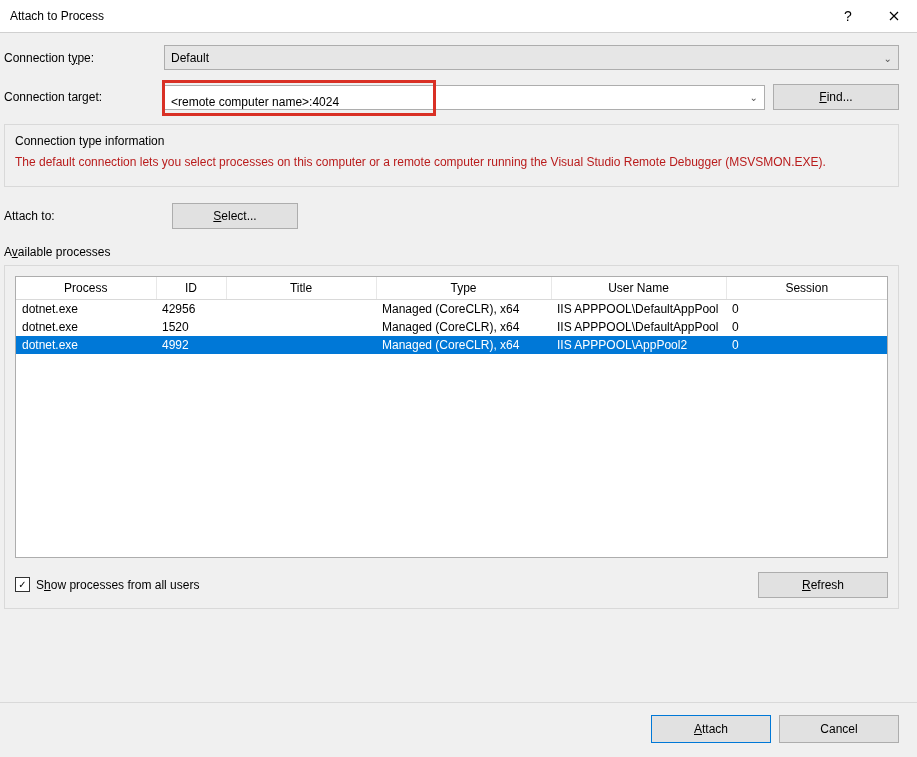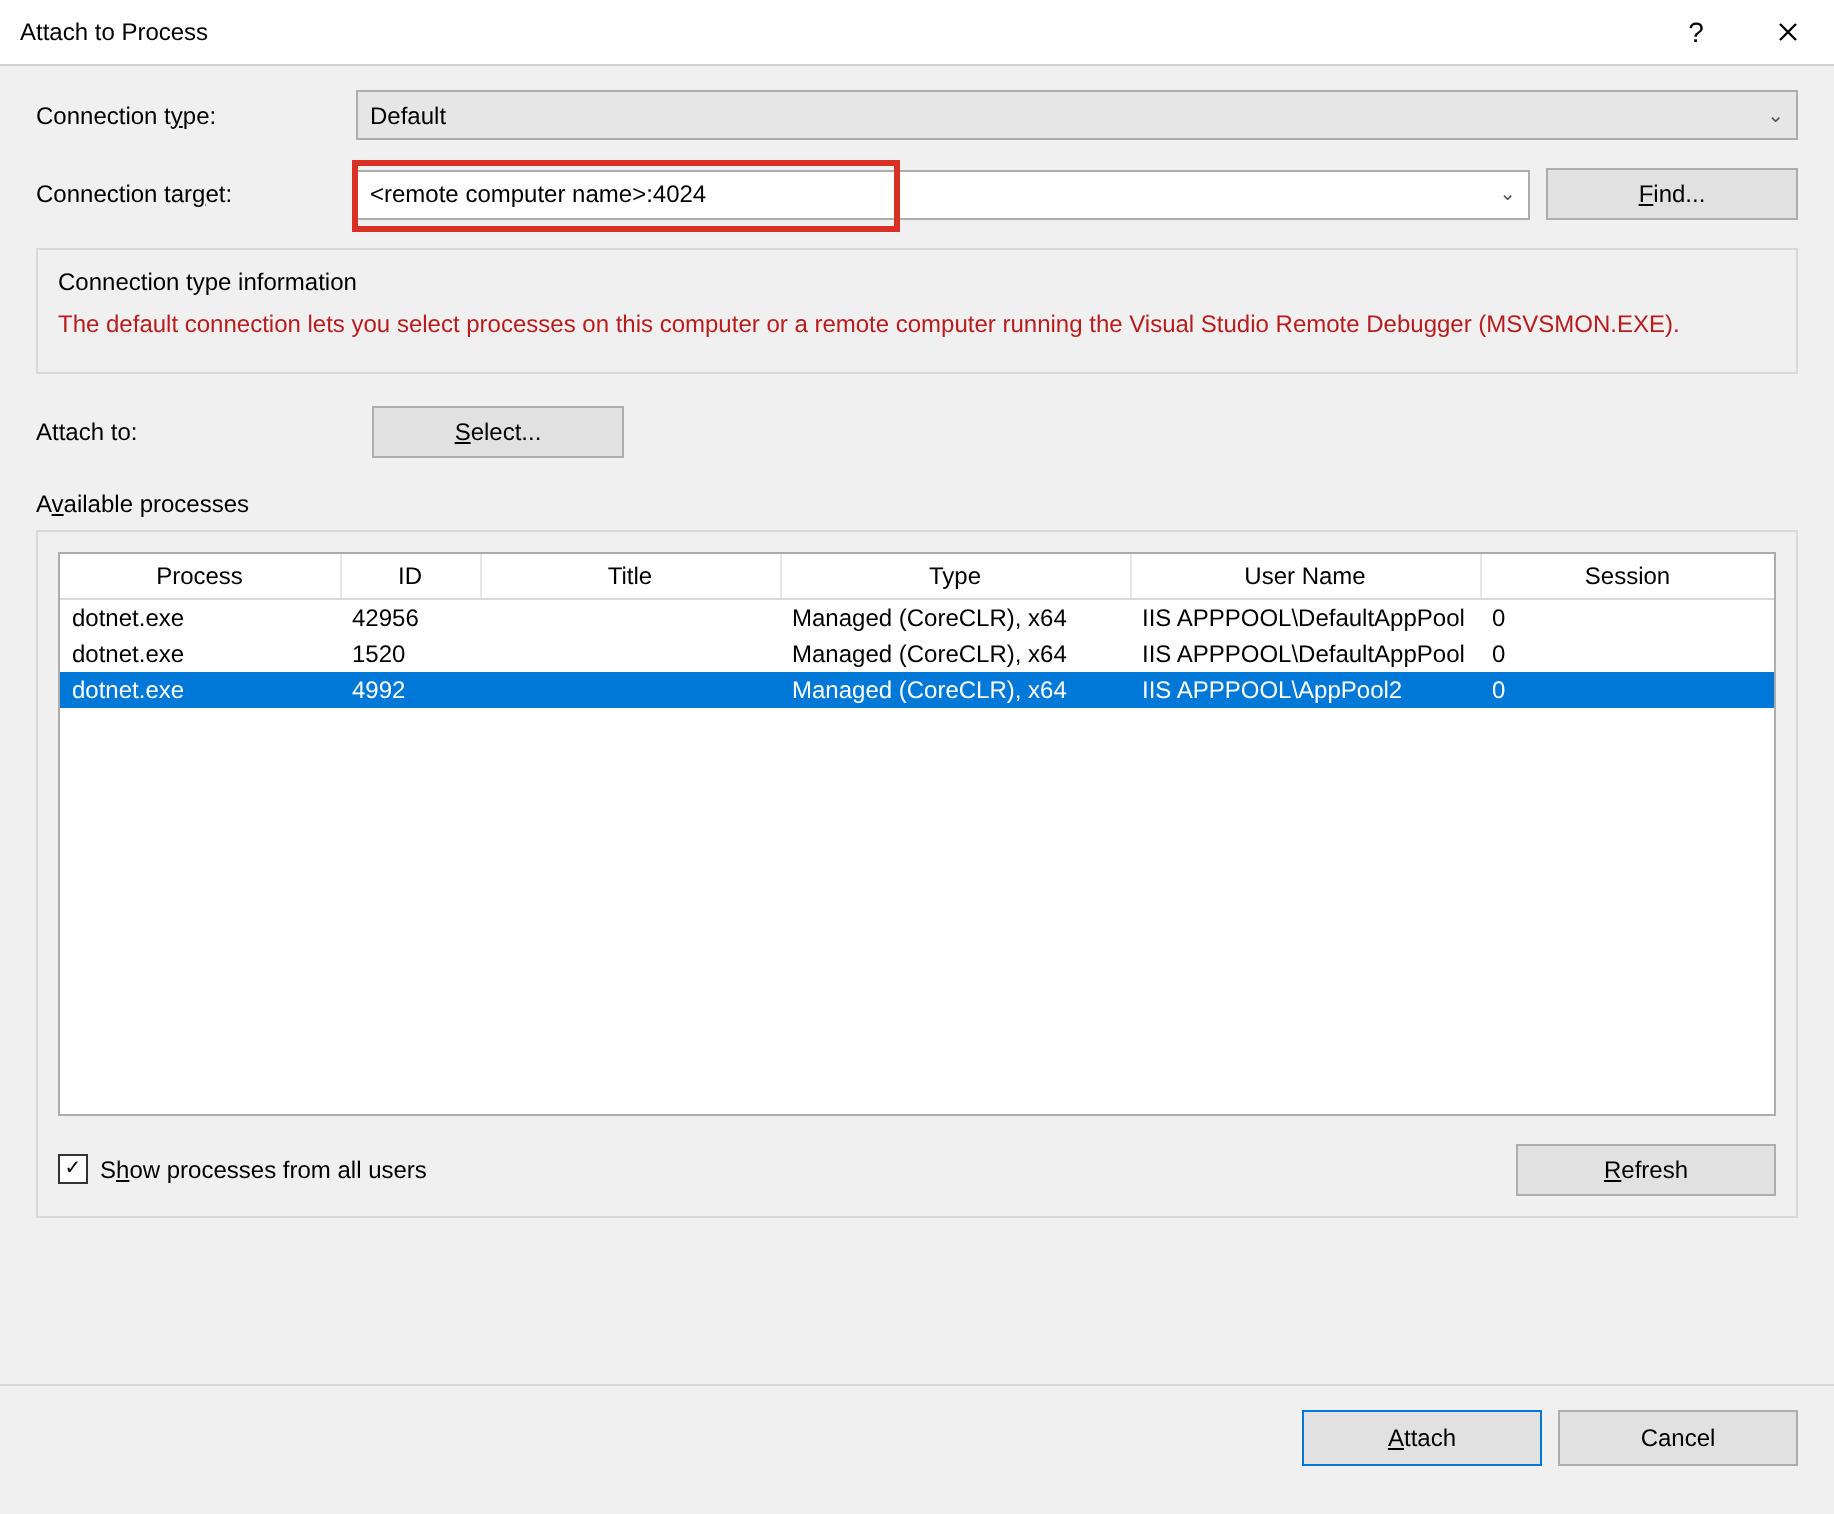--- a/index.html
+++ b/index.html
@@ -46,21 +46,21 @@
   .titlebar .help-btn {
     width: 46px;
     height: 32px;
     display: flex;
     align-items: center;
     justify-content: center;
     font-size: 14px;
   }
   
   .body {
-    padding: 12px 18px 14px 18px;
+    padding: 12px 18px 14px 4px;
   }
   .row {
     display: flex;
     align-items: center;
     margin-bottom: 14px;
   }
   .label {
     width: 160px;
     font-size: 12px;
   }
@@ -82,21 +82,21 @@
     transform: translateY(-50%);
     font-size: 10px;
     color: #555;
   }
   .target-combo {
     flex: 1;
     height: 23px;
     background: #fff;
     border: 1px solid #adadad;
     display: flex;
-    align-items: center;
+    align-items: flex-end;
     padding: 0 6px;
     position: relative;
   }
   .target-combo .chevron {
     position: absolute;
     right: 6px;
     top: 50%;
     transform: translateY(-50%);
     font-size: 10px;
     color: #555;
@@ -254,21 +254,21 @@
     justify-content: center;
     margin-right: 6px;
     font-size: 10px;
     line-height: 1;
   }
   .chk-row .spacer { flex: 1; }
   
   .bottom-bar {
     position: absolute;
     left: 0; right: 0;
-    bottom: 12px;
+    bottom: 2px;
     height: 52px;
     border-top: 1px solid #d9d9d9;
     display: flex;
     align-items: center;
     justify-content: flex-end;
     padding-right: 18px;
     background: #f0f0f0;
   }
   .bottom-bar .btn { min-width: 120px; height: 28px; }
 </style>

